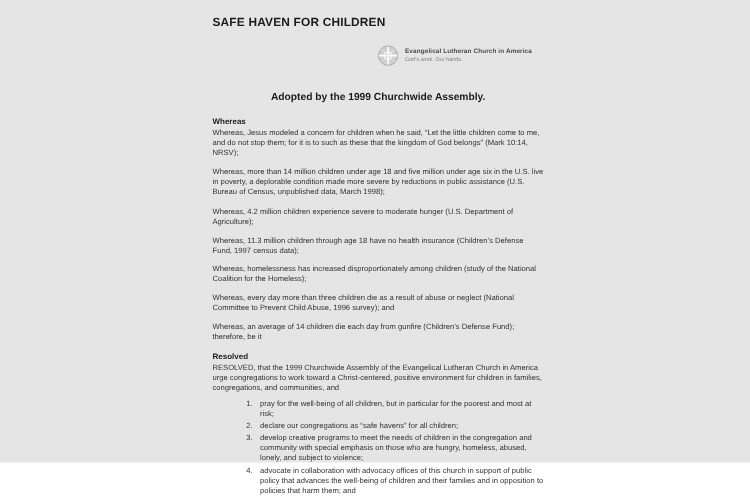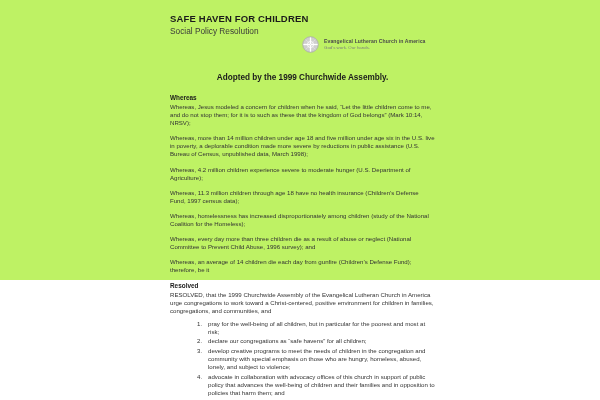--- a/index.html
+++ b/index.html
@@ -11,22 +11,22 @@
     height: 400px;
     background: #ffffff;
     font-family: "Liberation Sans", sans-serif;
     color: #222222;
     overflow: hidden;
   }
 
   .page {
     position: relative;
     width: 600px;
-    height: 280px;
-    background: #bef264;
+    height: 370px;
+    background: #e5e5e5;
   }
 
   .content {
     position: absolute;
     left: 170px;
     top: 13px;
     width: 265px;
   }
 
   
@@ -149,21 +149,20 @@
   }
 </style>
 </head>
 <body>
 
 <div class="page">
   <div class="content">
 
     <div class="header">
       <div class="doc-title">SAFE HAVEN FOR CHILDREN</div>
-      <div class="doc-subtitle">Social Policy Resolution</div>
 
       <div class="logo-block">
         <span class="logo-mark">
           <svg viewBox="0 0 34 34" width="17" height="17" aria-hidden="true">
             <circle cx="17" cy="17" r="15.5" fill="#cfcfcf" stroke="#b4b4b4" stroke-width="1"></circle>
             <path d="M17 2.5 L17 31.5" stroke="#ffffff" stroke-width="2.6" fill="none"></path>
             <path d="M2.5 17 L31.5 17" stroke="#ffffff" stroke-width="2.6" fill="none"></path>
             <path d="M6.5 6.5 L27.5 27.5" stroke="#e3e3e3" stroke-width="1.4" fill="none"></path>
             <path d="M27.5 6.5 L6.5 27.5" stroke="#e3e3e3" stroke-width="1.4" fill="none"></path>
             <circle cx="17" cy="17" r="6.2" fill="none" stroke="#ffffff" stroke-width="1.6"></circle>

